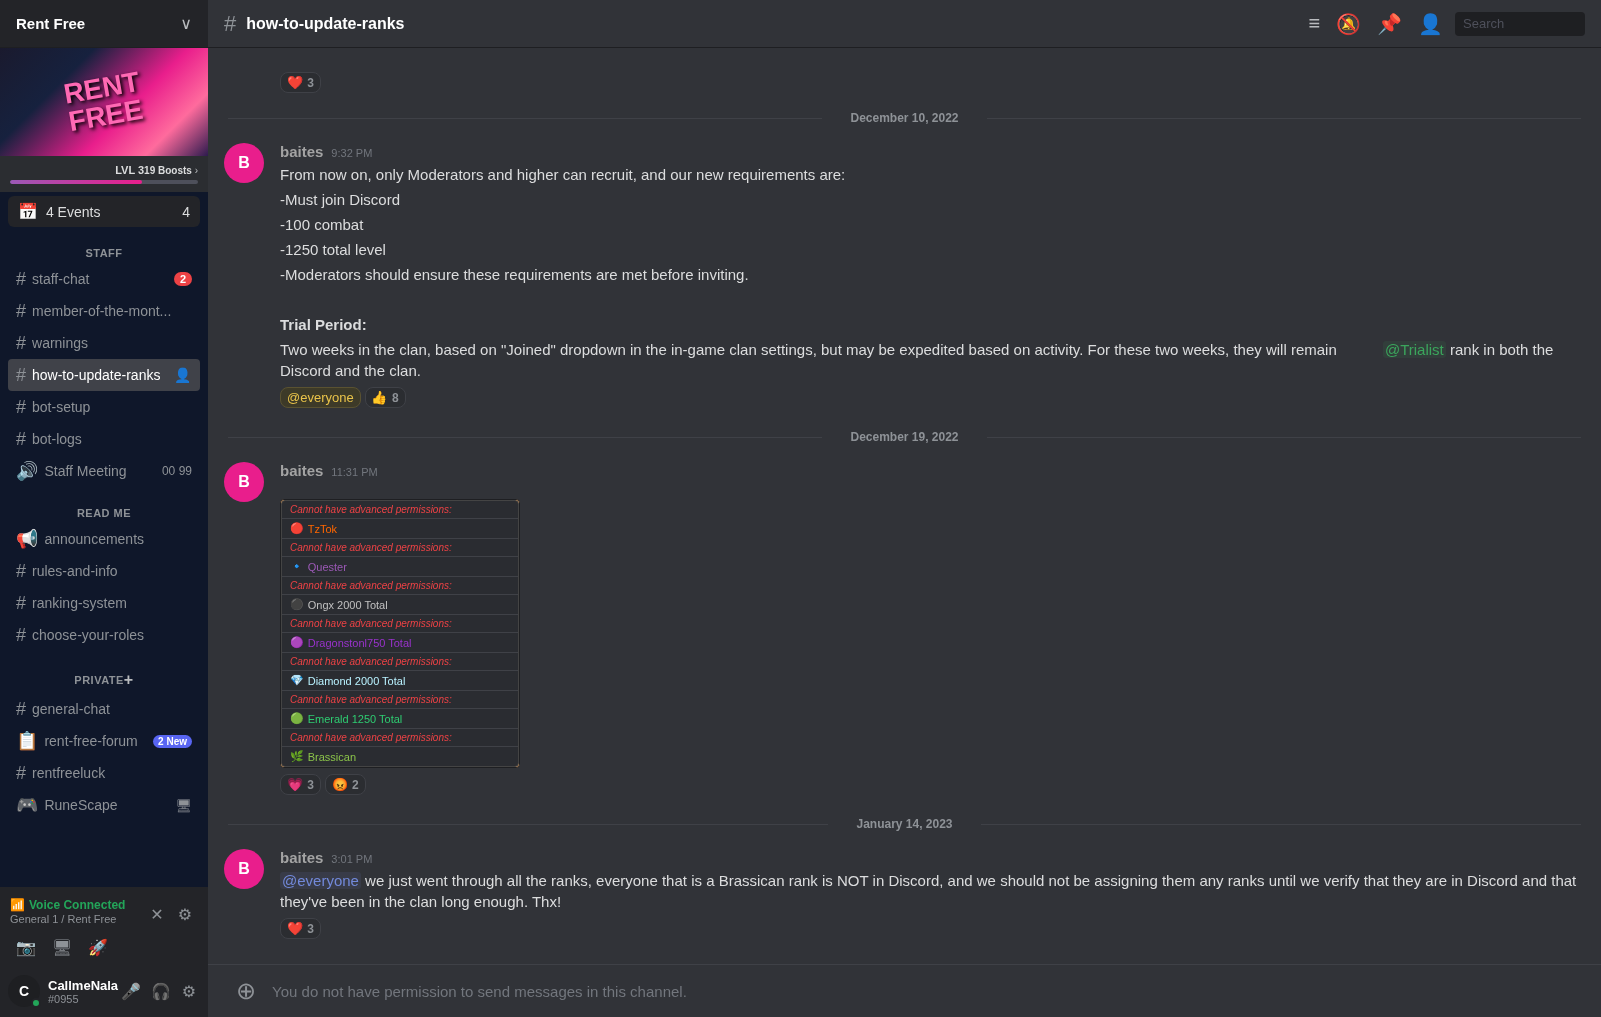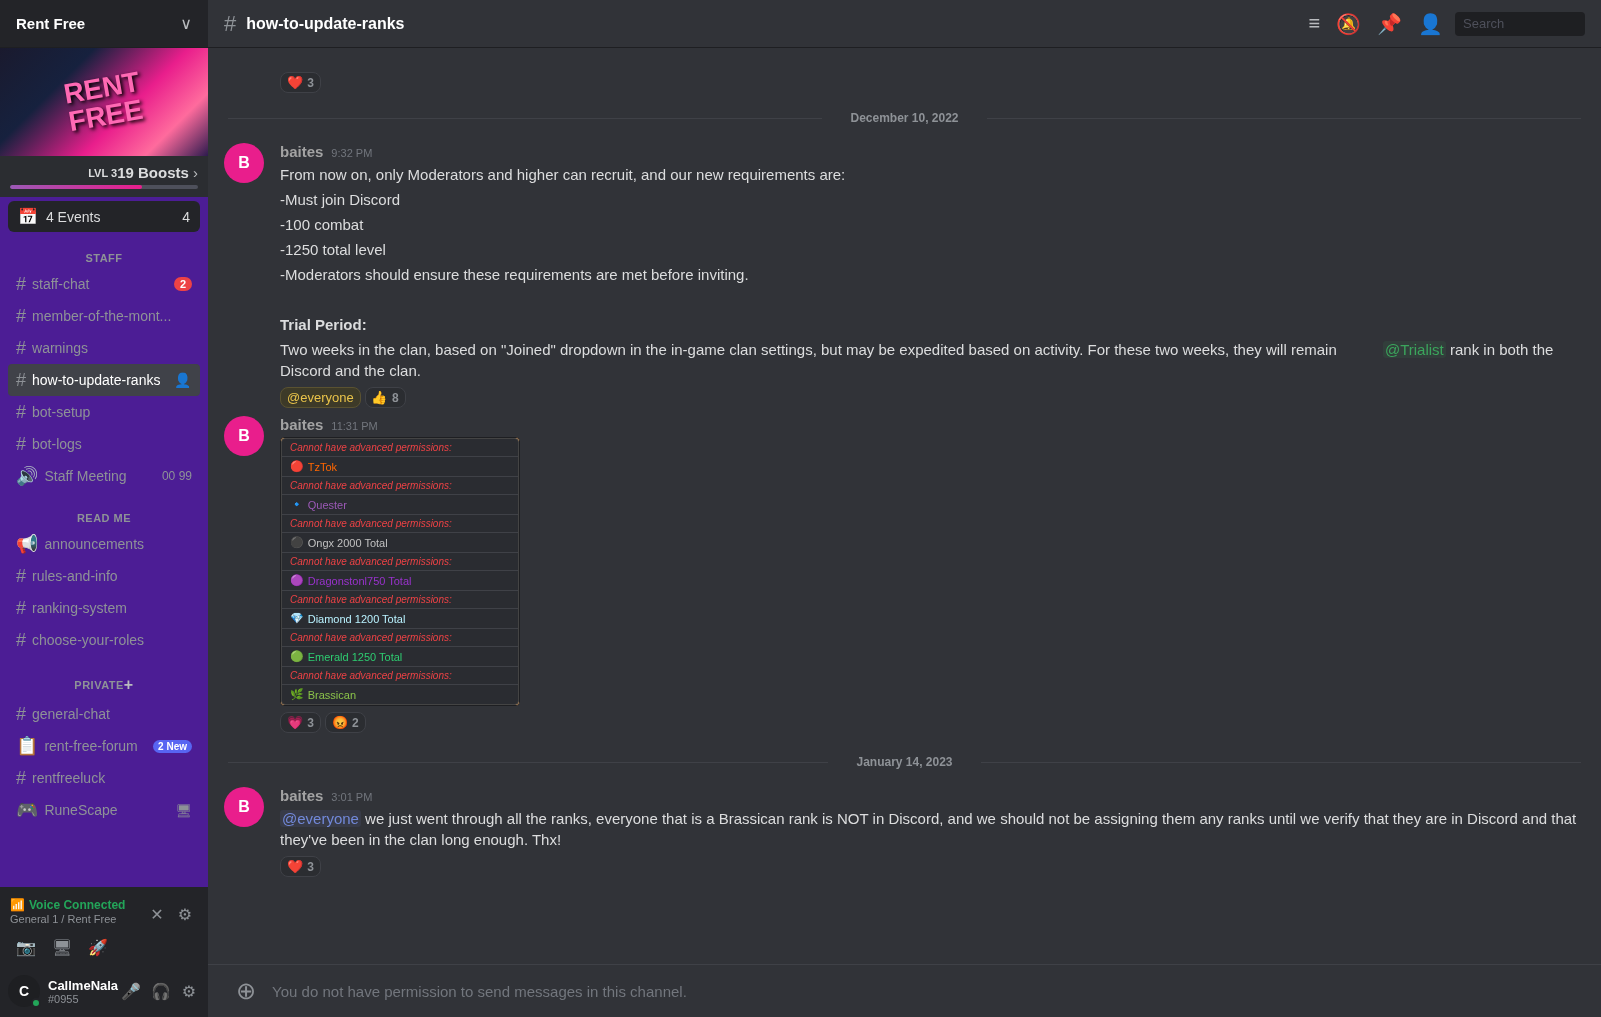--- a/index.html
+++ b/index.html
@@ -1,21 +1,21 @@
 <!DOCTYPE html>
 <html><head>
   <meta charset="utf-8">
   <style>
     * { box-sizing: border-box; margin: 0; padding: 0; }
     body { font-family: 'Whitney', 'Helvetica Neue', Helvetica, Arial, sans-serif; background: #313338; color: #dcddde; font-size: 14px; display: flex; height: 1017px; width: 1601px; overflow: hidden; }
 
     
     .sidebar {
       width: 208px;
-      background: #4c1d95;
+      background: #0f172a;
       display: flex;
       flex-direction: column;
       height: 100%;
       flex-shrink: 0;
     }
     .server-header {
       background: #232428;
       padding: 12px 16px;
       display: flex;
       align-items: center;
@@ -57,21 +57,21 @@
     }
     .boost-level {
       font-size: 11px;
       color: #b9bbbe;
       display: flex;
       align-items: center;
       justify-content: flex-end;
       margin-bottom: 4px;
     }
     .boost-level span:first-child { color: #dcddde; font-weight: 600; }
-    .boost-level span:last-child { color: #b9bbbe; font-size: 15px; }
+    .boost-level span:last-child { color: #b9bbbe; font-size: 10px; }
     .boost-bar {
       height: 4px;
       background: #4e505b;
       border-radius: 2px;
       overflow: hidden;
     }
     .boost-bar-fill {
       height: 100%;
       background: linear-gradient(90deg, #9b59b6, #e91e8c);
       border-radius: 2px;
@@ -349,21 +349,21 @@
       background: #2b2d31;
       border: 1px solid #3f4147;
       border-radius: 8px;
       padding: 2px 6px;
       cursor: pointer;
       font-size: 13px;
     }
     .reaction-count { color: #8e9297; font-size: 12px; font-weight: 600; }
 
     .image-preview {
-      margin-top: 4px;
+      margin-top: 20px;
       border-radius: 4px;
       overflow: hidden;
       max-width: 240px;
       background: #fdba74;
       border: 1px solid #1e1f22;
     }
     .rank-table {
       background: #2a2c31;
       border: 1px solid #444;
       border-radius: 4px;
@@ -619,20 +619,25 @@
         <div class="reaction" style="background:#3d3a28;border-color:#5a5231;">
           <span style="color:#e9c34a;">@everyone</span>
         </div>
         <div class="reaction">
           <span>👍</span>
           <span class="reaction-count">8</span>
         </div>
       </div>
     </div>
 
+    <div class="date-divider">
+      <div class="date-divider-line"></div>
+      <span class="date-divider-text">December 19, 2022</span>
+      <div class="date-divider-line"></div>
+    </div>
 
     <div class="message-group">
       <div class="message-avatar" style="background:#e91e8c;">B</div>
       <div class="message-header">
         <span class="message-author">baites</span>
         <span class="message-timestamp">11:31 PM</span>
       </div>
 
       <div class="image-preview">
         <div class="rank-table">
@@ -652,21 +657,21 @@
             <span class="rank-name-onyx">Ongx  2000 Total</span>
           </div>
           <div class="rank-row error">Cannot have advanced permissions:</div>
           <div class="rank-row">
             <span>🟣</span>
             <span class="rank-name-dragonstone">Dragonstonl750 Total</span>
           </div>
           <div class="rank-row error">Cannot have advanced permissions:</div>
           <div class="rank-row">
             <span>💎</span>
-            <span class="rank-name-diamond">Diamond 1200 Total</span>
+            <span class="rank-name-diamond">Diamond 2000 Total</span>
           </div>
           <div class="rank-row error">Cannot have advanced permissions:</div>
           <div class="rank-row">
             <span>🟢</span>
             <span class="rank-name-emerald">Emerald 1250 Total</span>
           </div>
           <div class="rank-row error">Cannot have advanced permissions:</div>
           <div class="rank-row">
             <span>🌿</span>
             <span class="rank-name-brassican">Brassican</span>

